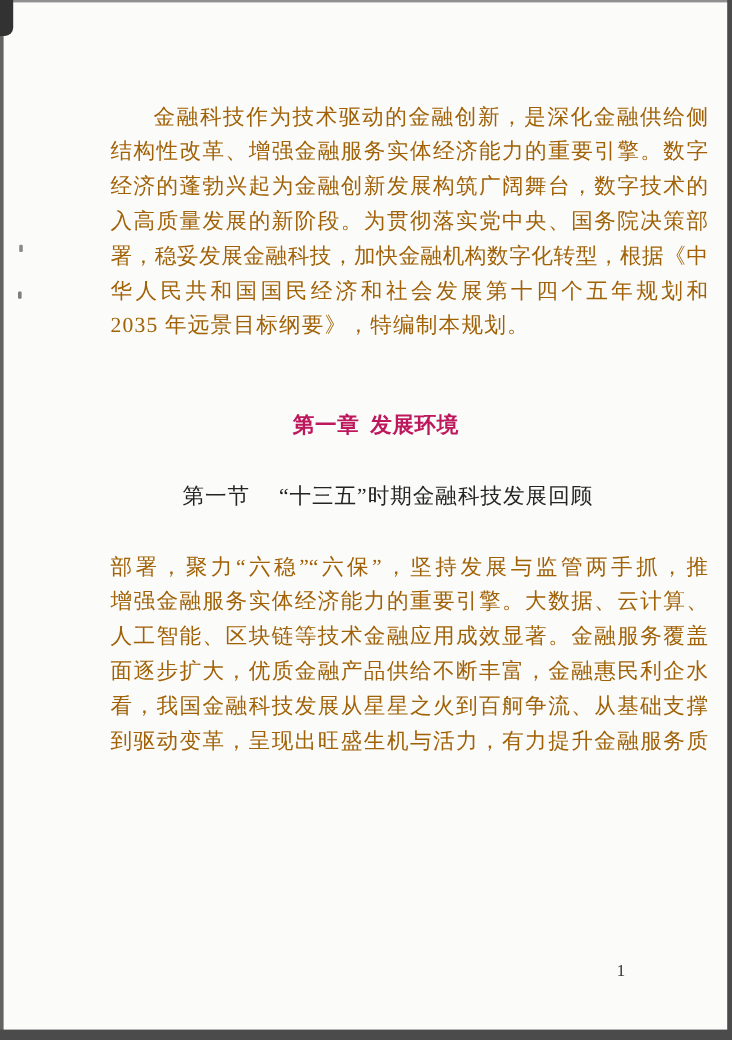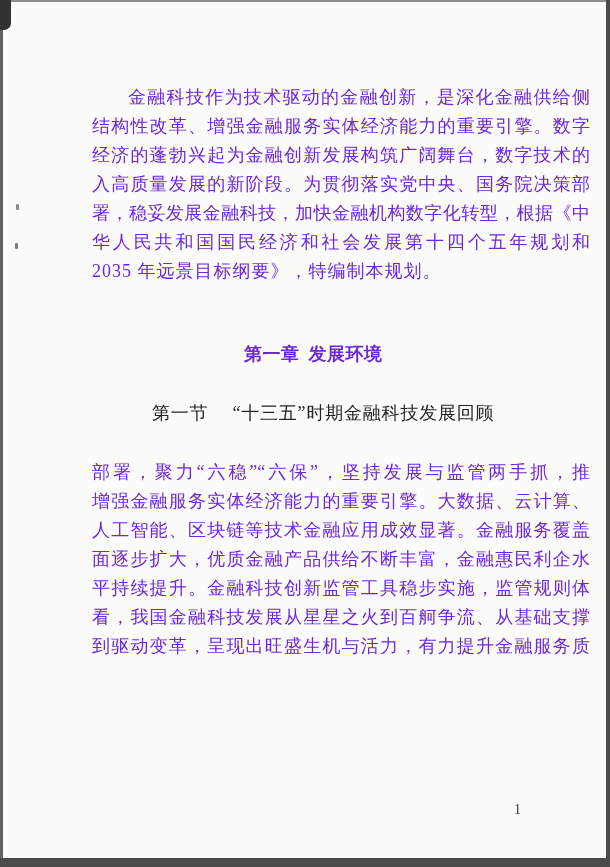--- a/index.html
+++ b/index.html
@@ -23,21 +23,21 @@
   .speck.s1 { left: 16px; top: 204px; width: 3px; height: 6px; }
   .speck.s2 { left: 15px; top: 243px; width: 3px; height: 6px; background: #7d7d7d; }
 
   
   .para {
     position: absolute;
     left: 92px;
     width: 498px;
     font-size: 18px;
     line-height: 29px;
-    color: #6d28d9;
+    color: #a16207;
   }
   .para1 { top: 83px; }
   .para2 { top: 458px; }
   .tline {
     height: 29px;
     text-align: justify;
     text-align-last: justify;
     white-space: nowrap;
   }
   .tline.first { text-indent: 36px; }
@@ -50,21 +50,21 @@
   
   .chapter-heading {
     position: absolute;
     left: 244px;
     top: 340px;
     font-family: "Liberation Sans", "DejaVu Sans", sans-serif;
     font-weight: 700;
     font-size: 18px;
     line-height: 29px;
     letter-spacing: 0.5px;
-    color: #6d28d9;
+    color: #be185d;
     white-space: nowrap;
   }
   .chapter-heading .title { margin-left: 9px; }
   .section-heading {
     position: absolute;
     left: 152px;
     top: 399px;
     font-size: 18px;
     line-height: 29px;
     letter-spacing: 0.8px;
@@ -111,20 +111,19 @@
 
   <div class="section-heading">
     <span class="label">第一节</span><span class="title">“十三五”时期金融科技发展回顾</span>
   </div>
 
   <div class="para para2">
     <div class="tline">部署，聚力“六稳”“六保”，坚持发展与监管两手抓，推</div>
     <div class="tline">增强金融服务实体经济能力的重要引擎。大数据、云计算、</div>
     <div class="tline">人工智能、区块链等技术金融应用成效显著。金融服务覆盖</div>
     <div class="tline">面逐步扩大，优质金融产品供给不断丰富，金融惠民利企水</div>
-    <div class="tline">平持续提升。金融科技创新监管工具稳步实施，监管规则体</div>
     <div class="tline">看，我国金融科技发展从星星之火到百舸争流、从基础支撑</div>
     <div class="tline">到驱动变革，呈现出旺盛生机与活力，有力提升金融服务质</div>
   </div>
 
   <div class="page-number">1</div>
 
 </div>
 
 </body></html>

